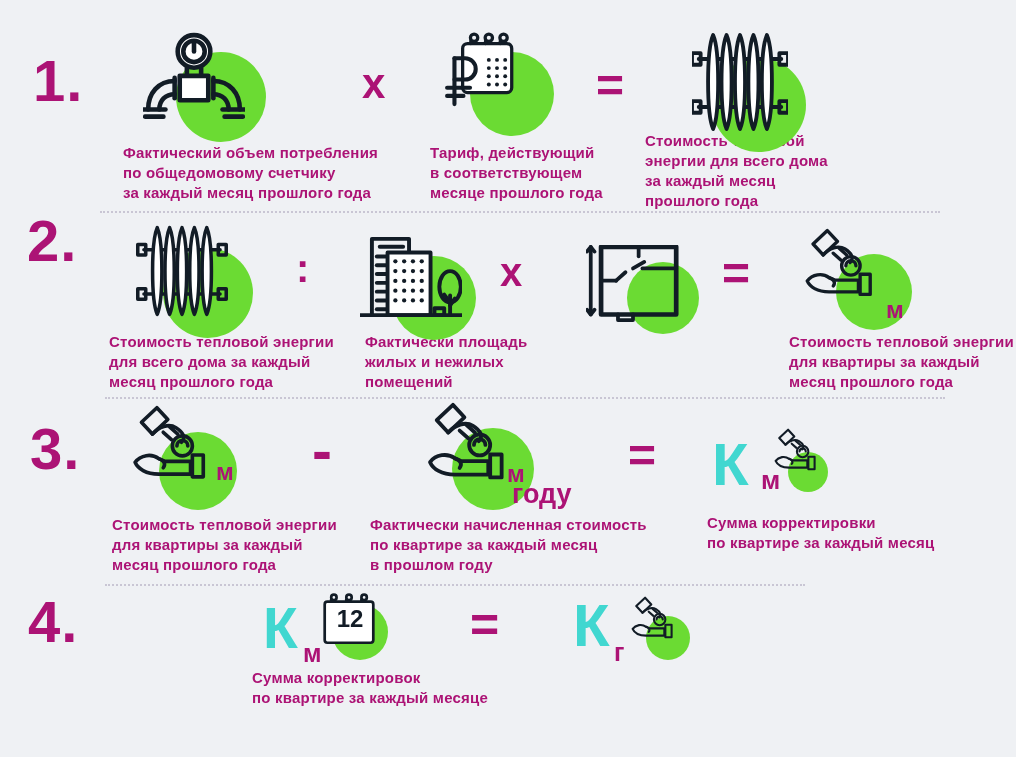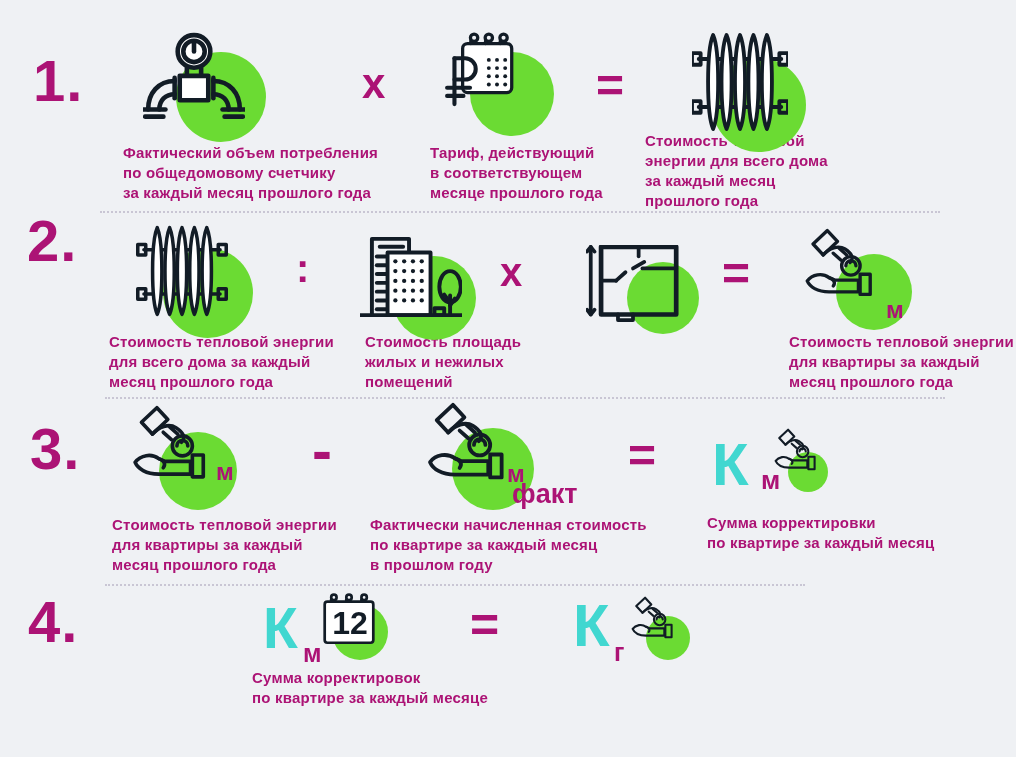--- a/index.html
+++ b/index.html
@@ -230,21 +230,21 @@
   <div class="cap" style="left:109px;top:332px">Стоимость тепловой энергии
 для всего дома за каждый
 месяц прошлого года</div>
 
   <div class="op" style="left:296px;top:248px;font-size:40px">:</div>
 
   <div class="circle" style="left:392px;top:256px;width:84px;height:84px"></div>
   <svg class="icon" style="left:360px;top:233px" width="102" height="86">
       <use href="#i-buildings"></use>
     </svg>
-  <div class="cap" style="left:365px;top:332px">Стоимость площадь
+  <div class="cap" style="left:365px;top:332px">Фактически площадь
 жилых и нежилых
 помещений</div>
 
   <div class="op" style="left:500px;top:252px;font-size:40px">х</div>
 
   <div class="circle" style="left:627px;top:262px;width:72px;height:72px"></div>
   <svg class="icon" style="left:586px;top:245px" width="94" height="77">
       <use href="#i-floorplan"></use>
     </svg>
 
@@ -272,21 +272,21 @@
 для квартиры за каждый
 месяц прошлого года</div>
 
   <div class="op" style="left:312px;top:421px;font-size:60px">-</div>
 
   <div class="circle" style="left:452px;top:428px;width:82px;height:82px"></div>
   <svg class="icon" style="left:425px;top:402px" width="96" height="84">
       <use href="#i-hand"></use>
     </svg>
   <div class="sub" style="left:507px;top:462px;font-size:24px">м</div>
-  <div class="sub" style="left:512px;top:481px;font-size:27px">факт</div>
+  <div class="sub" style="left:512px;top:481px;font-size:27px">году</div>
   <div class="cap" style="left:370px;top:515px">Фактически начисленная стоимость
 по квартире за каждый месяц
 в прошлом году</div>
 
   <div class="op" style="left:628px;top:432px;font-size:48px">=</div>
 
   <div class="kletter" style="left:712px;top:435px;font-size:60px">К</div>
   <div class="sub" style="left:761px;top:467px;font-size:26px">м</div>
   <div class="circle" style="left:788px;top:452px;width:40px;height:40px"></div>
   <svg class="icon" style="left:773px;top:428px" width="52" height="46">
@@ -298,21 +298,21 @@
   <div class="divider" style="left:105px;top:584px;width:700px"></div>
 
   <div class="num" style="left:28px;top:593px">4.</div>
 
   <div class="kletter" style="left:263px;top:600px;font-size:57px">К</div>
   <div class="sub" style="left:303px;top:641px;font-size:25px">м</div>
   <div class="circle" style="left:332px;top:604px;width:56px;height:56px"></div>
   <svg class="icon" style="left:322px;top:590px" width="54" height="58">
       <use href="#i-cal12"></use>
     </svg>
-  <div class="badge" style="left:330px;top:607px;width:40px;text-align:center;font-size:32px">12</div>
+  <div class="badge" style="left:330px;top:607px;width:40px;text-align:center;font-size:24px">12</div>
   <div class="cap" style="left:252px;top:668px">Сумма корректировок
 по квартире за каждый месяце</div>
 
   <div class="op" style="left:470px;top:600px;font-size:50px">=</div>
 
   <div class="kletter" style="left:573px;top:596px;font-size:60px">К</div>
   <div class="sub" style="left:614px;top:640px;font-size:25px">г</div>
   <div class="circle" style="left:646px;top:616px;width:44px;height:44px"></div>
   <svg class="icon" style="left:630px;top:596px" width="52" height="46">
       <use href="#i-hand"></use>

